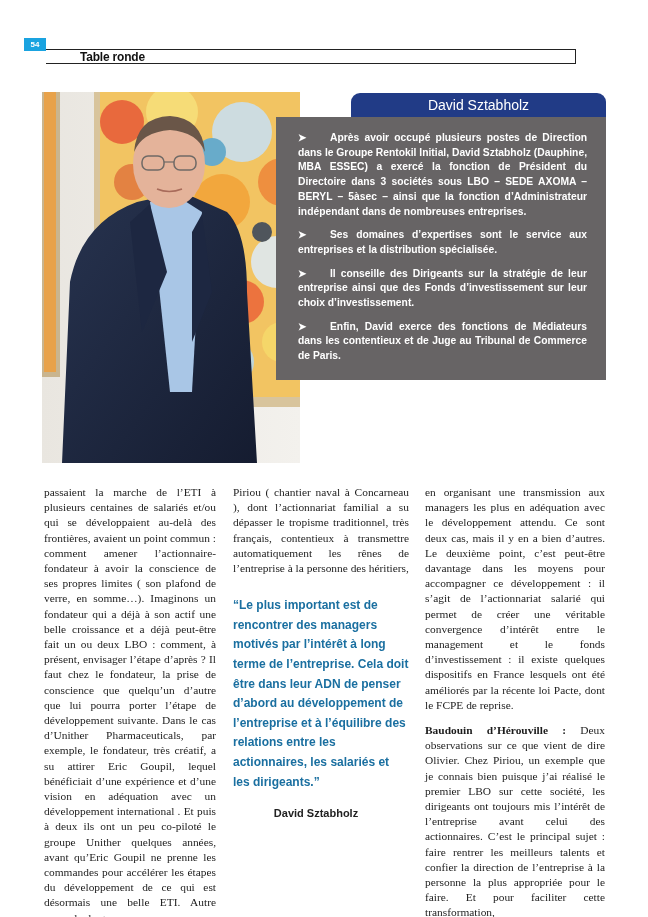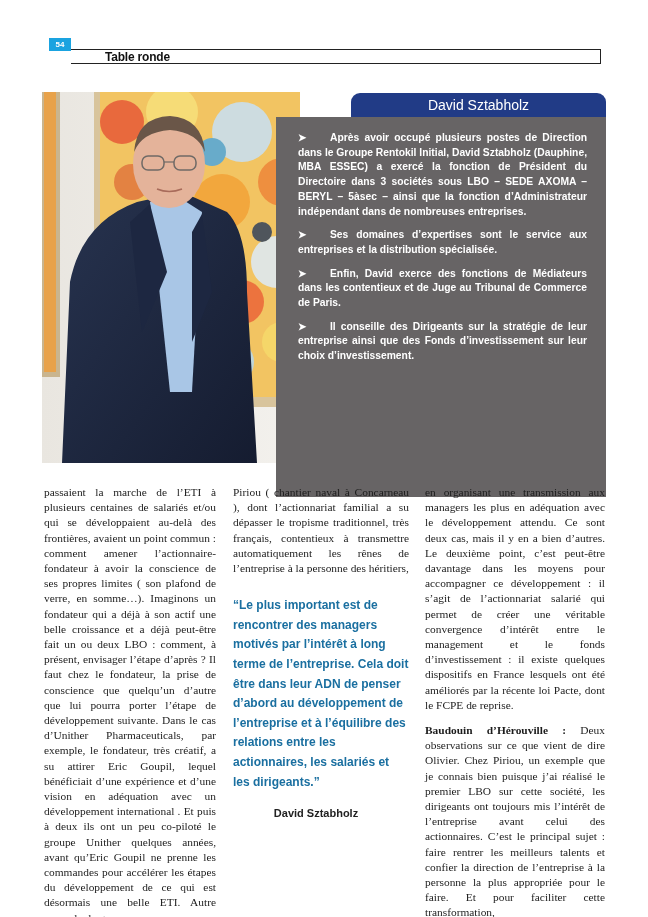--- a/index.html
+++ b/index.html
@@ -1,28 +1,28 @@
 <!DOCTYPE html>
 <html><head>
 <meta charset="utf-8">
 <style>
   html, body { margin:0; padding:0; background:#ffffff; }
   body { width:648px; height:917px; position:relative; overflow:hidden; font-family:"Liberation Serif", serif; color:#222; }
 
-  .header { position:absolute; left:49px; top:37px; width:552px; height:15px; }
+  .header { position:absolute; left:24px; top:37px; width:552px; height:15px; }
   .page-num { position:absolute; left:0; top:1px; width:22px; height:13px; background:#1aa3e0; color:#fff; font-family:"Liberation Sans", sans-serif; font-size:8px; font-weight:bold; text-align:center; line-height:13px; }
   .title-box { position:absolute; left:22px; top:0; right:0; height:13px; border:1.5px solid #222; border-left:none;margin-top:12px; }
   .title-text { position:absolute; left:34px; top:-1px; font-family:"Liberation Sans", sans-serif; font-weight:bold; font-size:13px; letter-spacing:-0.2px; color:#111; line-height:15px; transform:scaleX(0.92); transform-origin:left; }
 
   .photo { position:absolute; left:42px; top:92px; width:258px; height:371px; overflow:hidden; background:#ece9e4; }
   .photo svg { display:block; }
 
   .name-tab { position:absolute; left:351px; top:93px; width:255px; height:24px; background:#213b86; border-radius:9px 9px 0 0; color:#fff; font-family:"Liberation Sans", sans-serif; font-size:14px; text-align:center; line-height:24px; }
 
-  .bio-box { position:absolute; left:276px; top:117px; width:330px; height:380px; background:#676465; color:#fff; font-family:"Liberation Sans", sans-serif; font-size:10.3px; font-weight:bold; line-height:14.7px; box-sizing:border-box; padding:14px 19px 0 22px; }
+  .bio-box { position:absolute; left:276px; top:117px; width:330px; height:263px; background:#676465; color:#fff; font-family:"Liberation Sans", sans-serif; font-size:10.3px; font-weight:bold; line-height:14.7px; box-sizing:border-box; padding:14px 19px 0 22px; }
   .bio-item { text-align:justify; margin-bottom:9px; text-indent:0; }
   .bio-item .arrow { display:inline-block; width:32px; text-indent:0; font-size:10px; }
 
   .col { position:absolute; top:485px; font-size:11.4px; line-height:15.2px; text-align:justify; color:#1c1c1c; }
   .col p { margin:0; }
   .col1 { left:44px; width:172px; }
   .col2 { left:233px; width:176px; }
   .col3 { left:425px; width:180px; }
 
   .quote { margin-top:20px; font-family:"Liberation Sans", sans-serif; font-weight:bold; font-size:12px; line-height:19.6px; color:#1a6fa0; text-align:left; }
@@ -84,22 +84,22 @@
     <rect x="132" y="64" width="22" height="14" rx="6" fill="none" stroke="#6f6a66" stroke-width="1.5"></rect>
     <line x1="122" y1="70" x2="132" y2="70" stroke="#6f6a66" stroke-width="1.2"></line>
     <path d="M115 97 Q127 102 140 97" stroke="#a86b5a" stroke-width="1.5" fill="none"></path>
   </svg>
 </div>
 
 <div class="name-tab">David Sztabholz</div>
 <div class="bio-box">
   <div class="bio-item"><span class="arrow">➤</span><span>Après avoir occupé plusieurs postes de Direction dans le Groupe Rentokil Initial, David Sztabholz (Dauphine, MBA ESSEC) a exercé la fonction de Président du Directoire dans 3 sociétés sous LBO – SEDE AXOMA – BERYL – 5àsec – ainsi que la fonction d’Administrateur indépendant dans de nombreuses entreprises.</span></div>
   <div class="bio-item"><span class="arrow">➤</span><span>Ses domaines d’expertises sont le service aux entreprises et la distribution spécialisée.</span></div>
+  <div class="bio-item"><span class="arrow">➤</span><span>Il conseille des Dirigeants sur la stratégie de leur entreprise ainsi que des  Fonds d’investissement sur leur choix d’investissement.</span></div>
   <div class="bio-item"><span class="arrow">➤</span><span>Enfin, David exerce des fonctions de Médiateurs dans les contentieux et de Juge au Tribunal de Commerce de Paris.</span></div>
-  <div class="bio-item"><span class="arrow">➤</span><span>Il conseille des Dirigeants sur la stratégie de leur entreprise ainsi que des  Fonds d’investissement sur leur choix d’investissement.</span></div>
 </div>
 
 <div class="col col1">
   <p>passaient la marche de l’ETI à plusieurs centaines de salariés et/ou qui se développaient  au-delà des frontières, avaient un point commun : comment amener l’actionnaire-fondateur à avoir la conscience de ses propres limites ( son plafond de verre, en somme…). Imaginons un fondateur qui a déjà à son actif une belle croissance et  a déjà peut-être fait un ou deux LBO : comment, à présent,  envisager l’étape d’après ? Il faut chez le fondateur, la prise de conscience que quelqu’un d’autre que lui pourra porter l’étape de développement suivante. Dans le cas d’Unither Pharmaceuticals, par exemple, le fondateur, très créatif, a su attirer Eric Goupil, lequel bénéficiait d’une expérience et d’une vision en adéquation avec un développement international . Et puis à deux ils ont un peu co-piloté le groupe Unither quelques années, avant qu’Eric Goupil ne prenne les commandes pour accélérer les étapes du développement de ce qui est désormais une belle ETI. Autre exemple, le groupe</p>
 </div>
 
 <div class="col col2">
   <p>Piriou ( chantier naval à Concarneau ), dont l’actionnariat familial  a su dépasser le tropisme traditionnel, très français, contentieux à transmettre automatiquement les rênes de l’entreprise à la personne des héritiers,</p>
   <div class="quote">“Le plus important est de rencontrer des managers motivés par l’intérêt à long terme de l’entreprise. Cela doit être dans leur ADN de penser d’abord au développement de l’entreprise et à l’équilibre des relations entre les actionnaires, les salariés et les dirigeants.”</div>
   <div class="quote-author">David Sztabholz</div>

